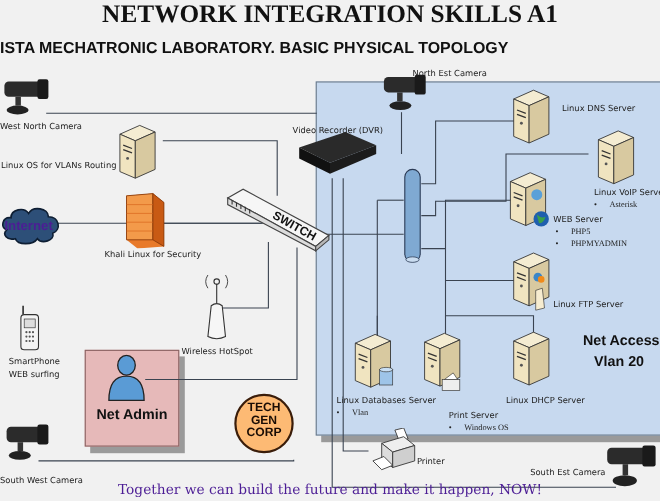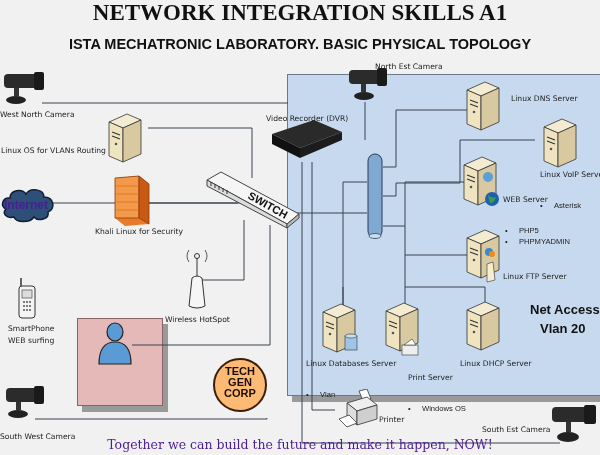--- a/index.html
+++ b/index.html
@@ -1,21 +1,21 @@
 <!DOCTYPE html>
 <html><head>
 <meta charset="utf-8">
 <style>
   html, body { margin: 0; padding: 0; }
   body { width: 600px; height: 455px; background: #f1f1f1; position: relative; overflow: hidden; font-family: "DejaVu Sans", sans-serif; }
   .abs { position: absolute; }
   .title { left: 0; width: 600px; text-align: center; top: 0; font-family: Liberation Serif, serif; font-weight: bold; font-size: 23px; color: #111; letter-spacing: 0px; }
-  .subtitle { left: 0; width: 600px; text-align: center; top: 36px; font-family: "Liberation Sans", sans-serif; font-weight: bold; font-size: 14.5px; color: #111; }
+  .subtitle { left: 0; width: 600px; text-align: left; top: 36px; font-family: "Liberation Sans", sans-serif; font-weight: bold; font-size: 14.5px; color: #111; }
   .lbl { font-family: "DejaVu Sans", sans-serif; font-size: 7.6px; color: #222; white-space: nowrap; }
-  .bul { font-family: Liberation Sans, sans-serif; font-size: 7.6px; color: #222; white-space: nowrap; margin-top: 20px; }
+  .bul { font-family: Liberation Serif, serif; font-size: 7.6px; color: #222; white-space: nowrap; }
   .bul::before { content: "•"; display: inline-block; width: 14px; }
   .zone { left: 287px; top: 74px; width: 313px; height: 320px; background: #c7d9ef; border: 1px solid #6b7a8a; box-shadow: 5px 6px 0 #9a9a9a; }
   .admin { left: 77px; top: 318px; width: 84px; height: 86px; background: #e6b9b9; border: 1px solid #8a6262; box-shadow: 5px 6px 0 #9a9a9a; }
   .zone-lbl { font-family: "Liberation Sans", sans-serif; font-weight: bold; font-size: 13px; color: #111; text-align: center; line-height: 19px; }
   .footer { left: 0; width: 600px; text-align: center; top: 437px; font-family: "DejaVu Serif", serif; font-size: 12.5px; color: #4c1d95; }
   svg.lines { position: absolute; left: 0; top: 0; }
   .logo { left: 213px; top: 358px; width: 54px; height: 54px; border-radius: 50%; background: #fdba74; border: 2px solid #3a1d0a; box-sizing: border-box; text-align: center; font-family: "Liberation Sans", sans-serif; font-weight: bold; color: #1a0d05; font-size: 11px; line-height: 11px; padding-top: 6px; }
   .cloud-text { font-family: "Liberation Sans", sans-serif; font-weight: bold; color: #4c1d95; font-size: 12px; }
 </style>
 </head>
@@ -171,20 +171,21 @@
     </g>
 </svg>
 <div class="abs lbl" style="left:8px;top:324px">SmartPhone</div>
 <div class="abs lbl" style="left:8px;top:336px">WEB surfing</div>
 
 <svg class="abs" style="left:97px;top:322px" width="36" height="44">
   <ellipse cx="18" cy="10" rx="8" ry="9" fill="#5a9bd5" stroke="#222" stroke-width="1.2"></ellipse>
   <path d="M2,42 Q2,20 18,20 Q34,20 34,42 Z" fill="#5a9bd5" stroke="#222" stroke-width="1.2"></path>
 </svg>
 <div class="abs zone-lbl" style="left:77px;top:367px;width:86px">
+  <div>Net Admin</div>
 </div>
 
 <div class="abs logo">
   <div>TECH</div>
   <div>GEN</div>
   <div>CORP</div>
 </div>
 
 <svg class="abs" style="left:365px;top:150px" width="20" height="92">
   <rect x="3" y="4" width="14" height="84" rx="7" fill="#7fa9d2" stroke="#2a3a55"></rect>

